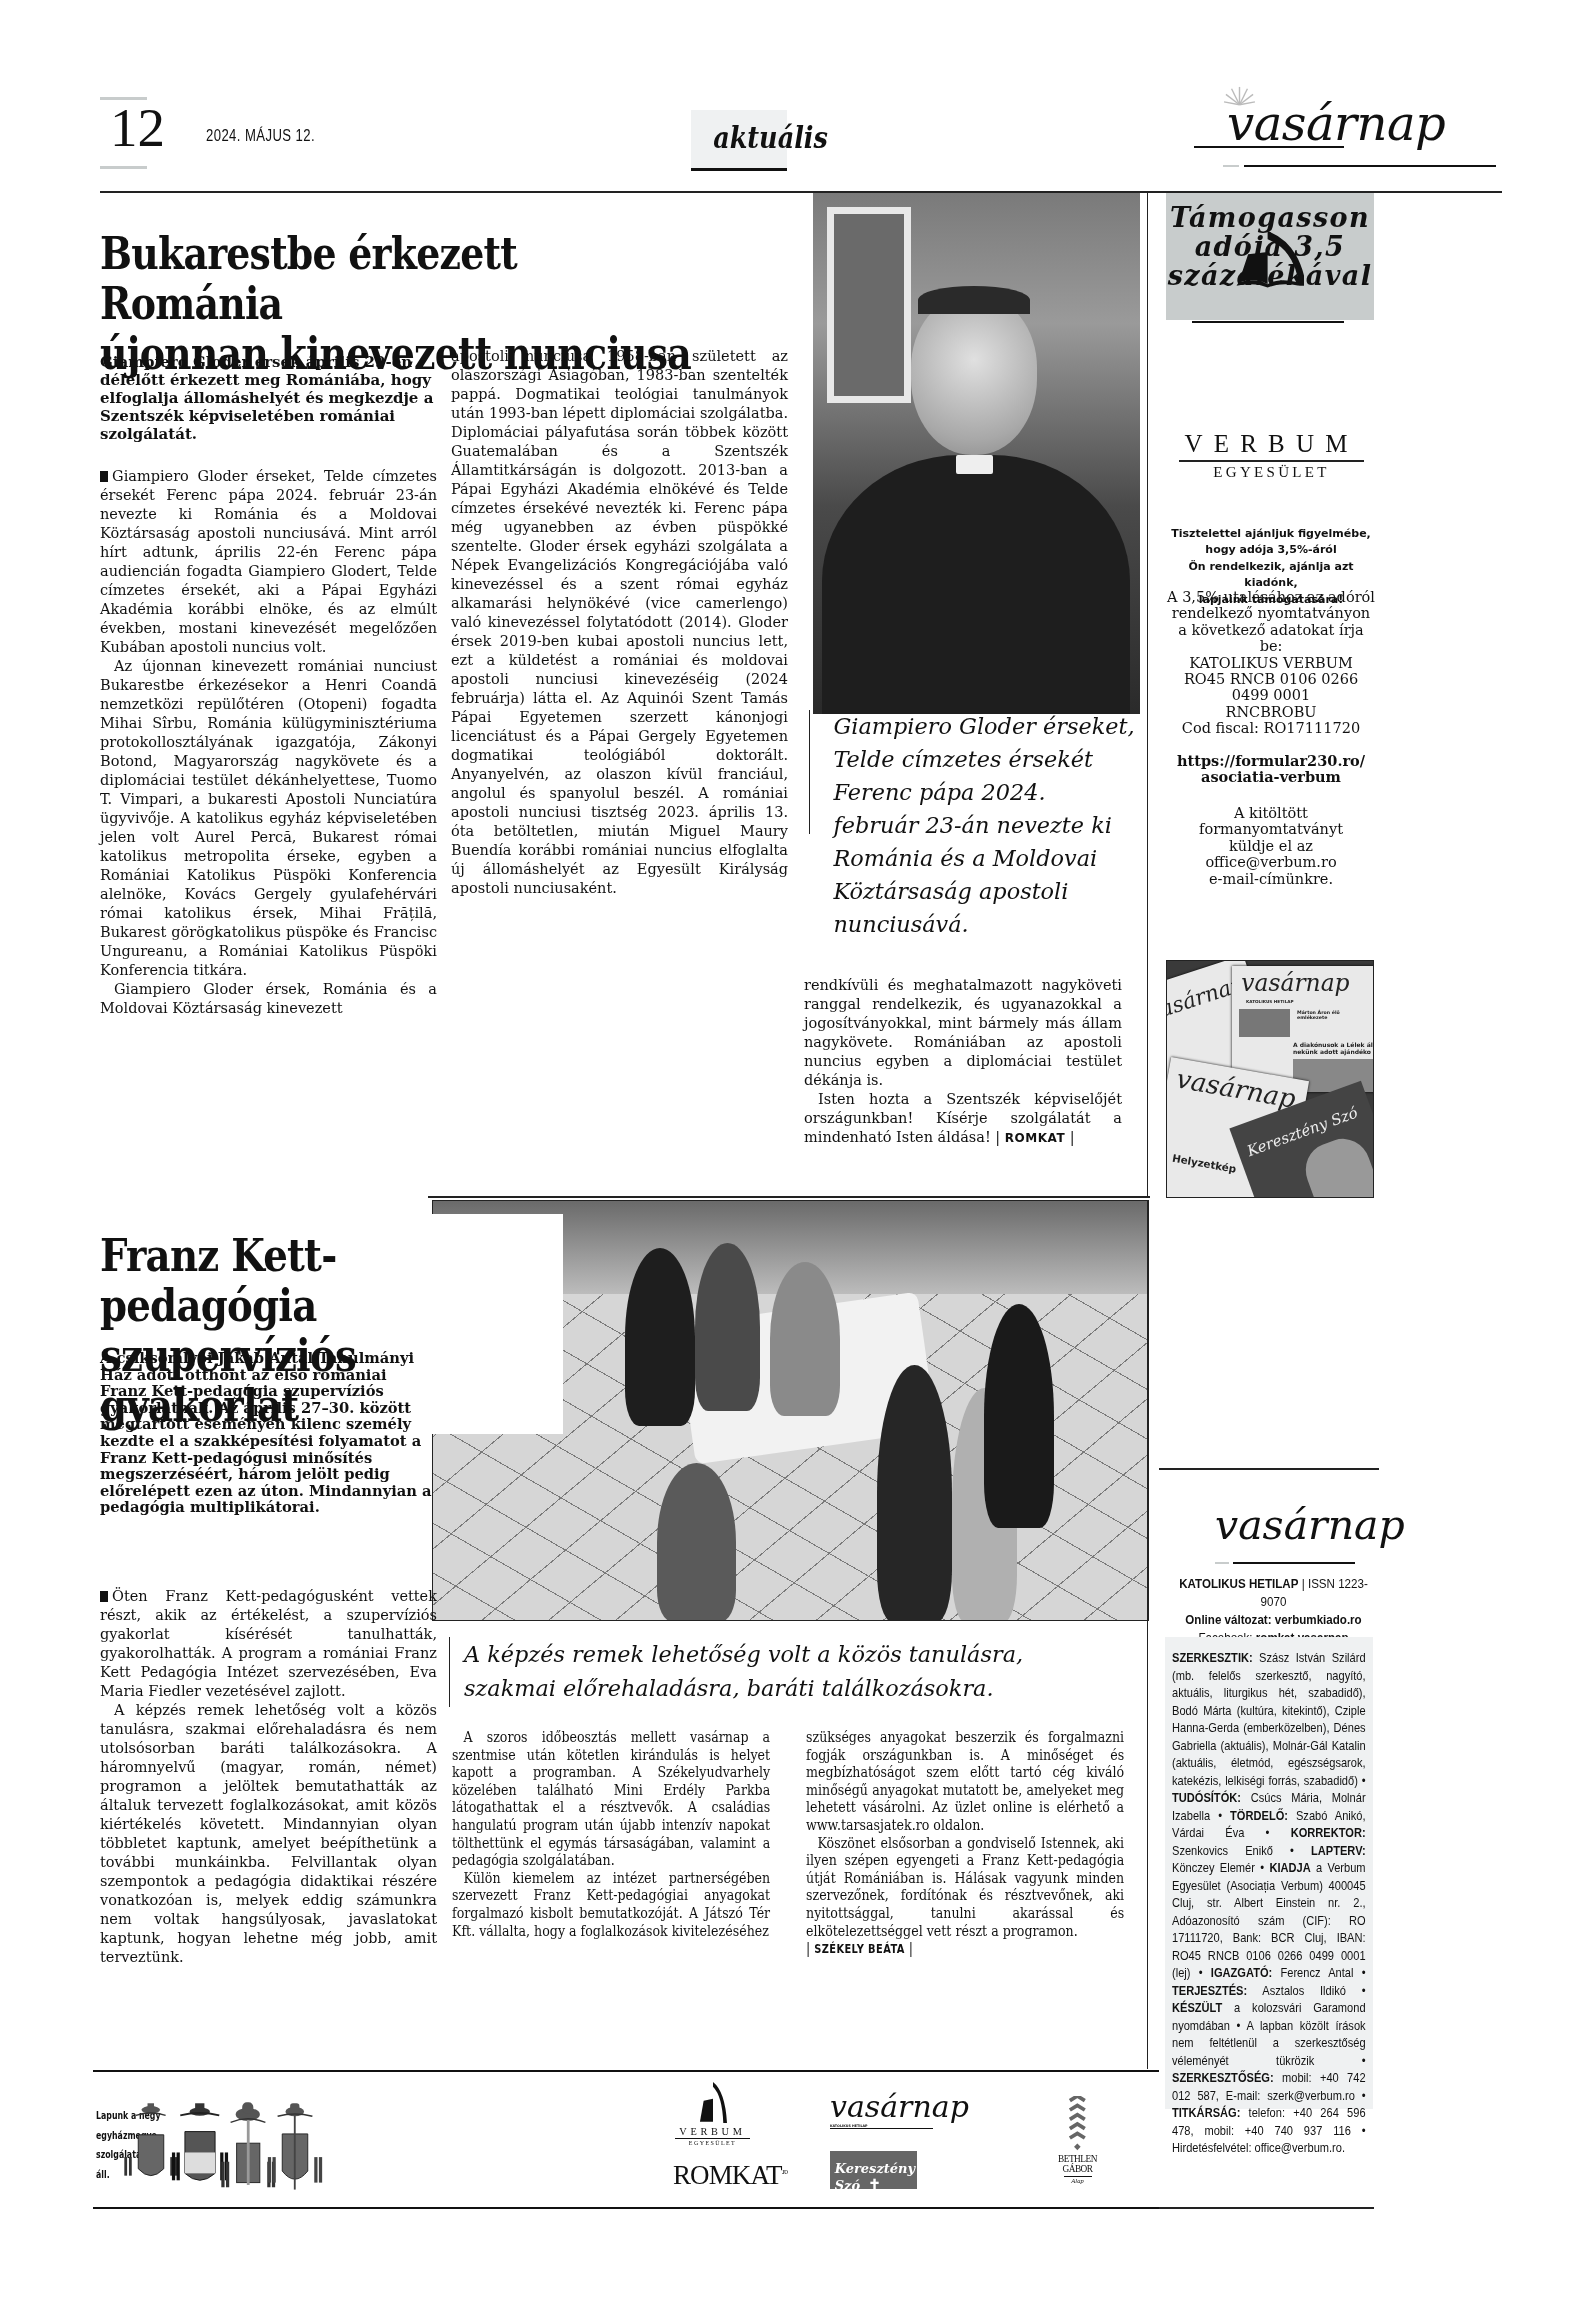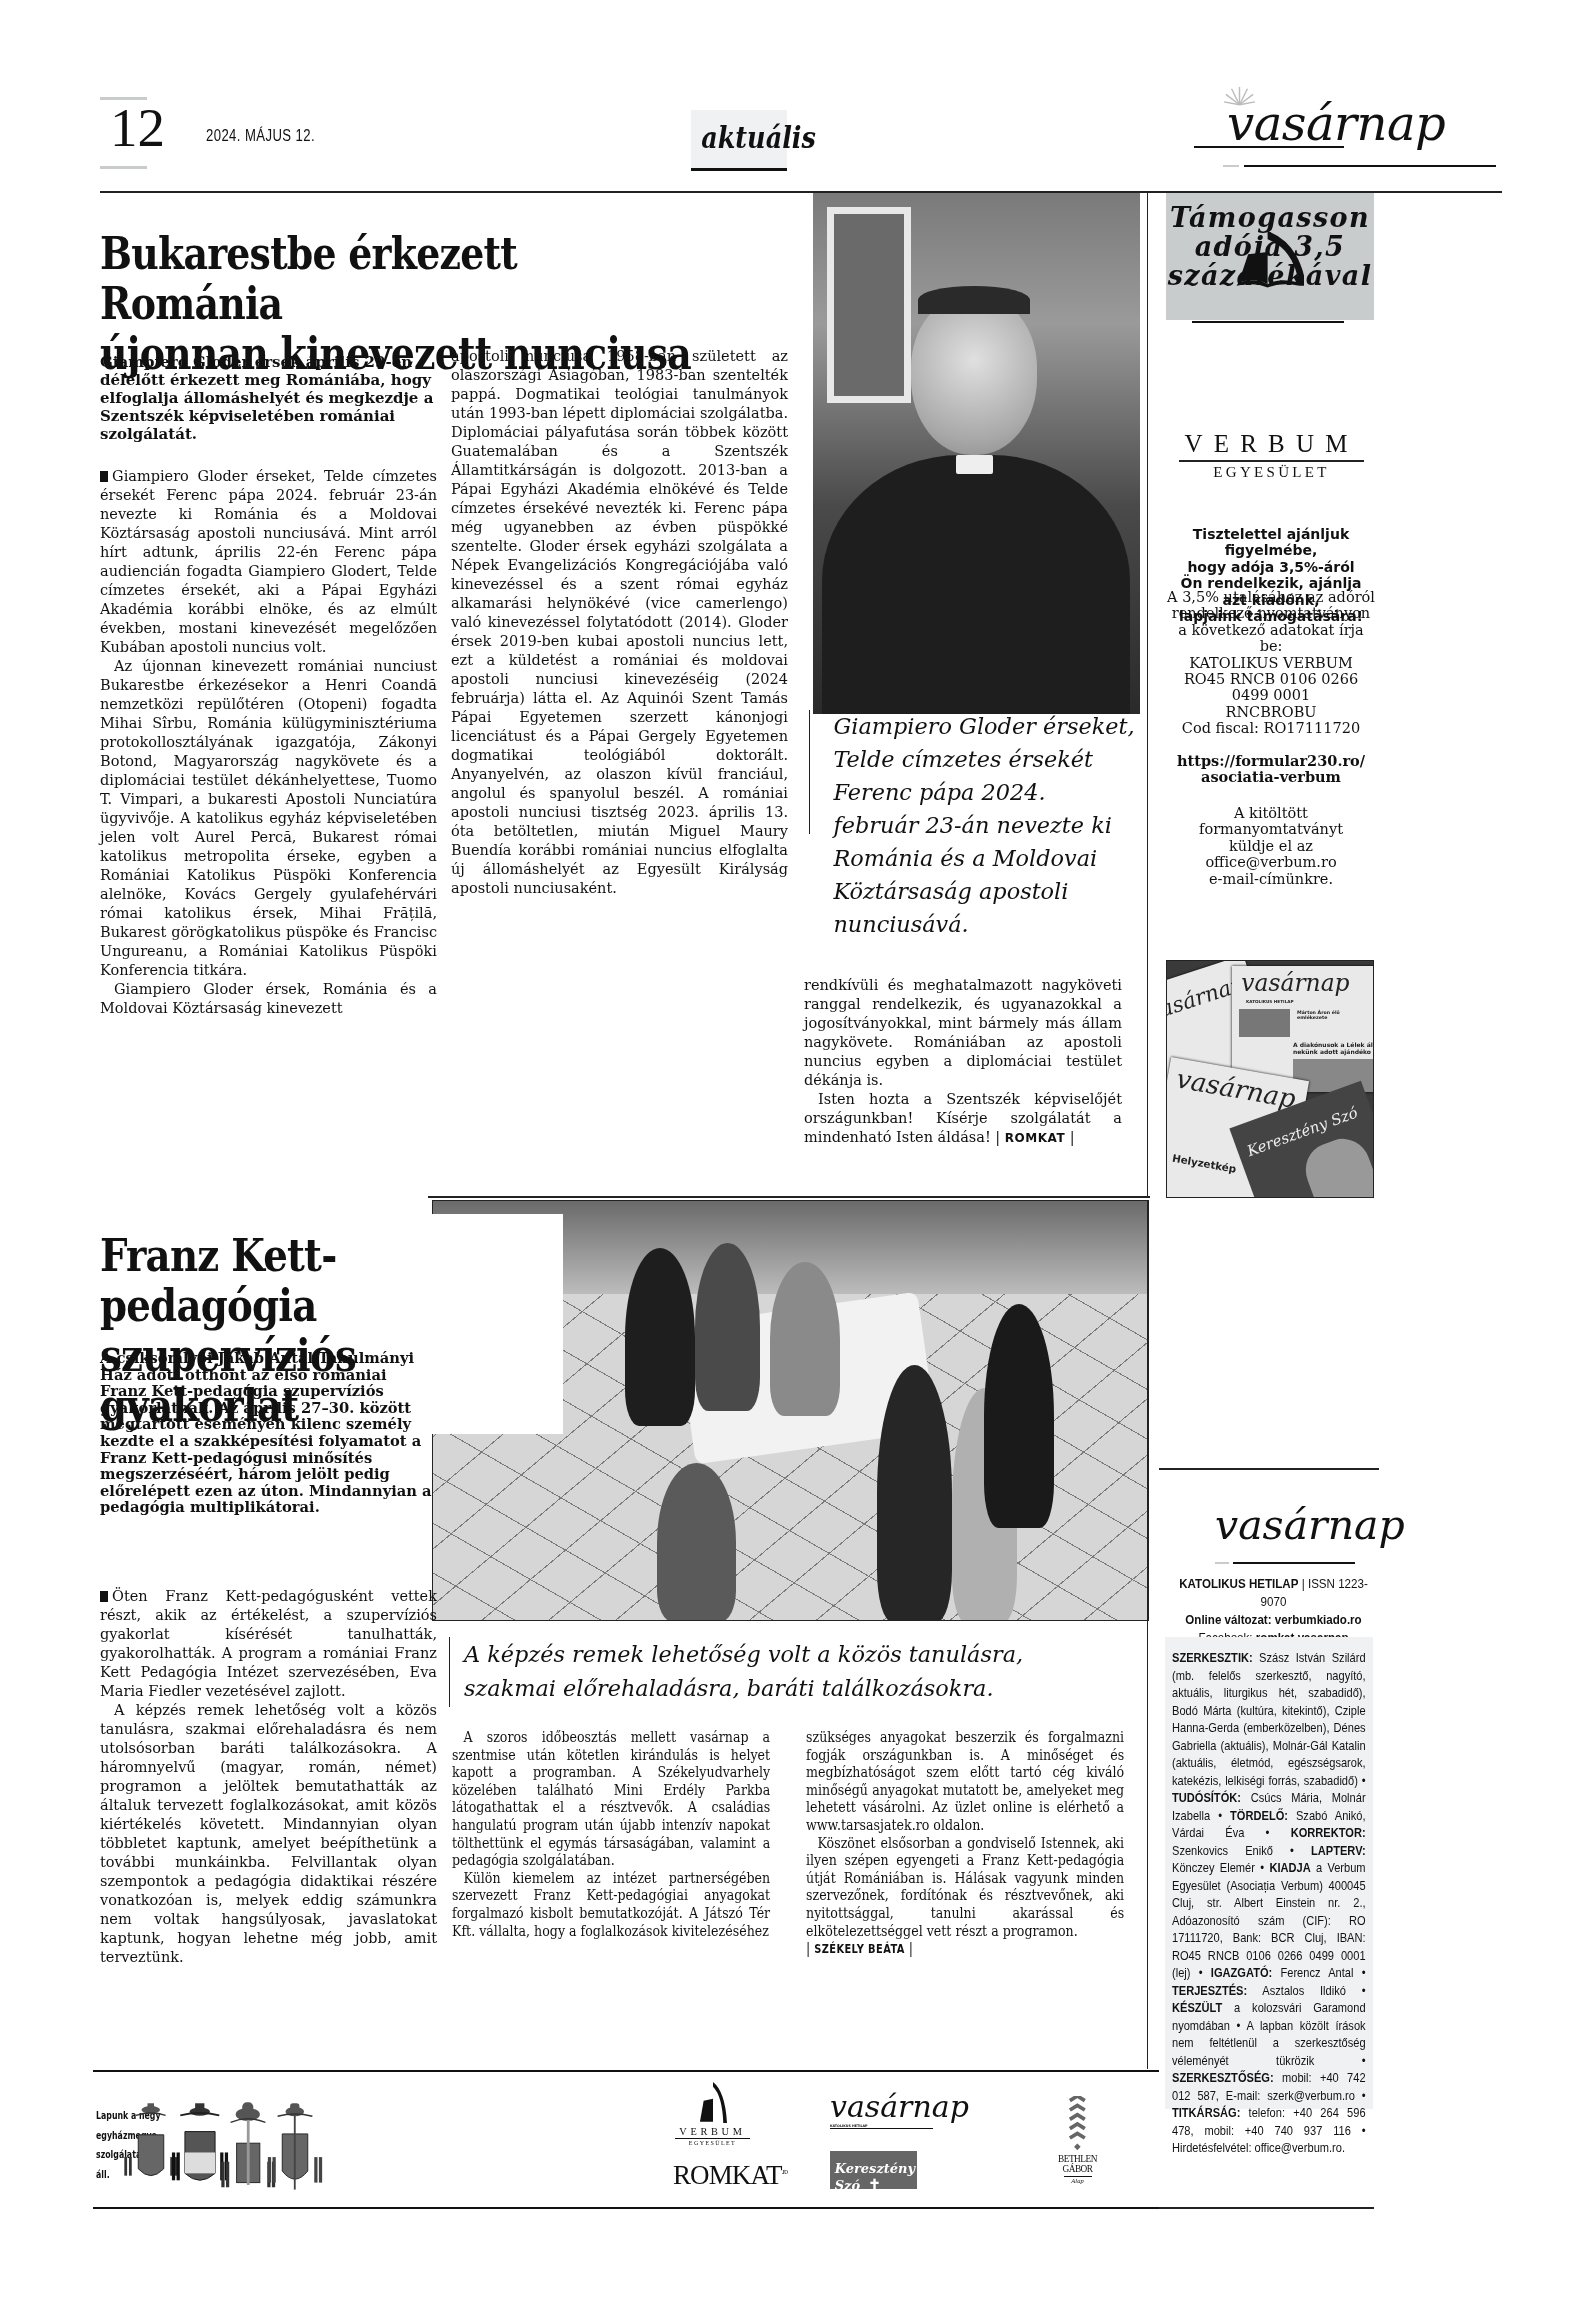--- a/index.html
+++ b/index.html
@@ -4,21 +4,21 @@
 <style>
   * { box-sizing: border-box; margin: 0; padding: 0; }
   html, body { width: 1595px; height: 2319px; background: #fff; overflow: hidden; }
   body { position: relative; font-family: "DejaVu Serif", serif; color: #111; }
   .abs { position: absolute; }
 
   
   .pagenum { left: 100px; top: 100px; width: 75px; text-align: center; font-family: "Liberation Serif", serif; font-size: 55px; line-height: 1; }
   .pagenum-bar { left: 100px; width: 47px; height: 3.3px; background: #c8cccc; }
   .date { left: 206px; top: 127px; font-family: "Liberation Sans Narrow", "Liberation Sans", sans-serif; font-size: 16px; letter-spacing: 0.5px; transform: scaleX(0.82); transform-origin: left; }
-  .section-tab { left: 691px; top: 110px; width: 96px; height: 61px; background: #eff1f2; border-bottom: 3.3px solid #111; text-align: center; }
+  .section-tab { left: 691px; top: 110px; width: 96px; height: 61px; background: #eff1f2; border-bottom: 3.3px solid #111; text-align: center; padding-left: 12px; }
   .section-tab span { display: inline-block; margin-top: 10.3px; font-family: "DejaVu Serif", serif; font-weight: bold; font-style: italic; font-size: 30px; transform: scaleX(0.85); }
   .masthead { left: 1218px; top: 100px; width: 280px; height: 51px; }
   .masthead .word { position: absolute; left: 9.3px; top: -4.7px; font-family: "DejaVu Serif", serif; font-style: italic; font-size: 49px; letter-spacing: -0.5px; transform: scaleX(0.98); transform-origin: left; }
   .masthead .rule-grey { position: absolute; left: 4.7px; top: 65px; width: 16.4px; height: 2.3px; background: #c8cccc; }
   .masthead .rule-black { position: absolute; left: 26px; top: 65px; width: 252px; height: 2.3px; background: #111; }
   .masthead .sun { position: absolute; left: 4.7px; top: -14px; width: 33px; height: 23.4px; }
   .top-rule { left: 100px; top: 191px; width: 1402px; height: 1.9px; background: #222; }
 
   
   .h1 { left: 100px; top: 229px; width: 701px; font-family: "DejaVu Serif", serif; font-weight: bold; font-size: 44px; line-height: 50px; letter-spacing: -0.9px; transform: scaleX(0.86); transform-origin: left; }
@@ -41,21 +41,21 @@
   .vrule { position: absolute; background: #222; width: 1.4px; }
 
   
   .ad-head { left: 1166px; top: 193px; width: 208px; height: 127px; background: #c8cccc; text-align: center; padding-top: 10.3px; }
   .ad-head div { font-family: "DejaVu Serif", serif; font-weight: bold; font-style: italic; font-size: 27px; line-height: 29px; letter-spacing: 1.4px; }
   .ad-rule { height: 2.3px; background: #111; }
   .verbum-text { left: 1178px; top: 291px; width: 187px; text-align: center; }
   .verbum-text .v { font-family: "Liberation Serif", serif; font-size: 25px; letter-spacing: 11.2px; }
   .verbum-text .line { height: 1.9px; background: #222; margin: 1.9px auto; width: 185px; }
   .verbum-text .e { font-family: "Liberation Serif", serif; font-size: 15px; letter-spacing: 3.3px; }
-  .ad-bold { left: 1166px; top: 526px; width: 210px; text-align: center; font-family: "DejaVu Sans", sans-serif; font-weight: bold; font-size: 14px; line-height: 16.4px; }
+  .ad-bold { left: 1166px; top: 526px; width: 210px; text-align: center; font-family: "DejaVu Sans", sans-serif; font-weight: bold; font-size: 11px; line-height: 16.4px; }
   .ad-body { left: 1166px; top: 589px; width: 210px; text-align: center; font-family: "DejaVu Serif", serif; font-size: 14.5px; line-height: 16.4px; }
   .ad-url { left: 1166px; top: 686px; width: 210px; text-align: center; font-family: "DejaVu Serif", serif; font-weight: bold; font-size: 14.5px; line-height: 16.4px; }
   .ad-send { left: 1166px; top: 722px; width: 210px; text-align: center; font-family: "DejaVu Serif", serif; font-size: 14.5px; line-height: 16.4px; }
   .collage { left: 1166px; top: 960px; width: 208px; height: 238px; background: #3a3a3a; overflow: hidden; border: 0.9px solid #222; }
   .paper { position: absolute; background: #e9e9e9; box-shadow: 0 0 2.8px #000; }
   .paper .pm { position: absolute; font-family: "DejaVu Serif", serif; font-style: italic; font-size: 21.5px; color: #222; }
   .paper .kh { position: absolute; font-family: "DejaVu Sans", sans-serif; font-weight: bold; font-size: 4.2px; color: #222; }
   .ksz { position: absolute; background: #444; color: #eee; }
 
   

